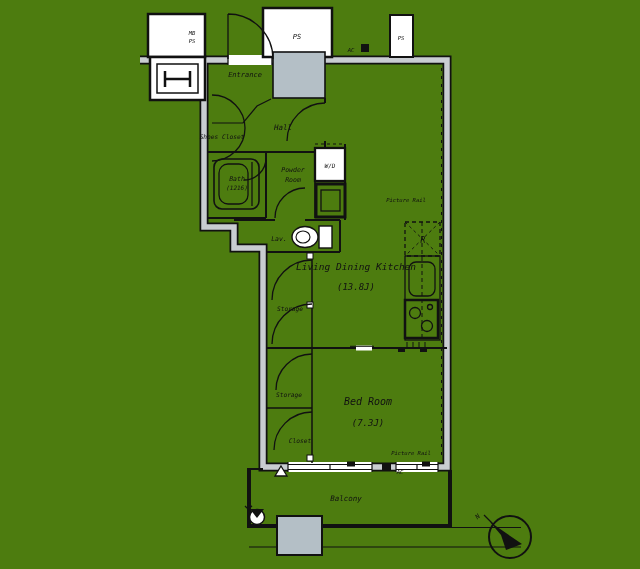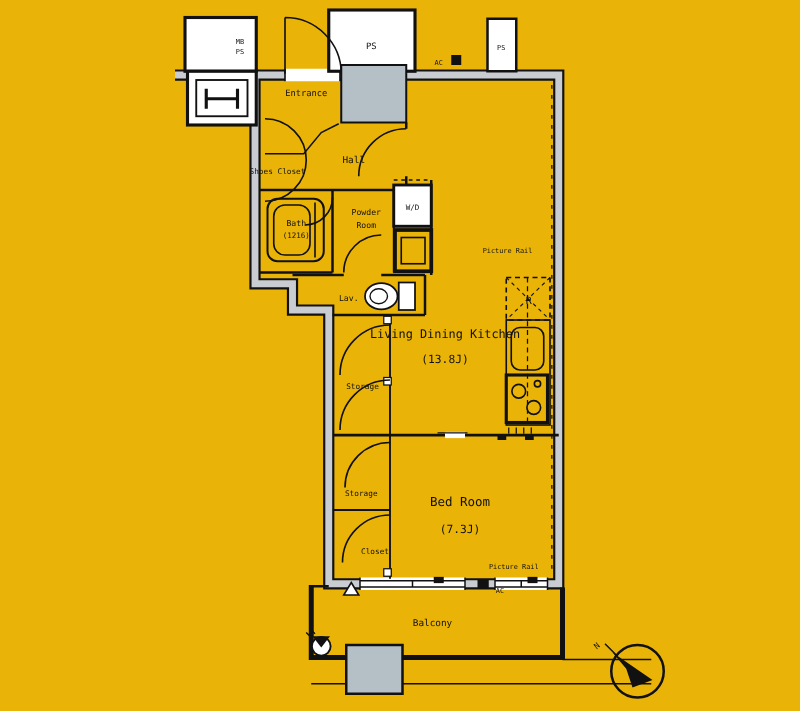--- a/index.html
+++ b/index.html
@@ -1,17 +1,17 @@
 <!DOCTYPE html>
 <html><head>
 <meta charset="utf-8">
 <style>
   html,body{margin:0;padding:0;background:#fff;}
-  .stage{position:relative;width:640px;height:569px;background:#eab308;overflow:hidden;
-         font-family:"DejaVu Sans Mono", monospace;}
+  .stage{position:relative;width:640px;height:569px;background:#4d7c0f;overflow:hidden;
+         font-family:"DejaVu Sans Mono", monospace;font-style:italic;}
   svg text{fill:#111;font-family:"DejaVu Sans Mono", monospace;}
 </style>
 </head>
 <body>
 
 <div class="stage">
 <svg width="640" height="569" viewBox="0 0 640 569">
 
   <g>
     <path d="M 204 60 H 447 V 467 H 263 V 248 H 234 V 227 H 204 Z" fill="none" stroke="#111" stroke-width="9"></path>

